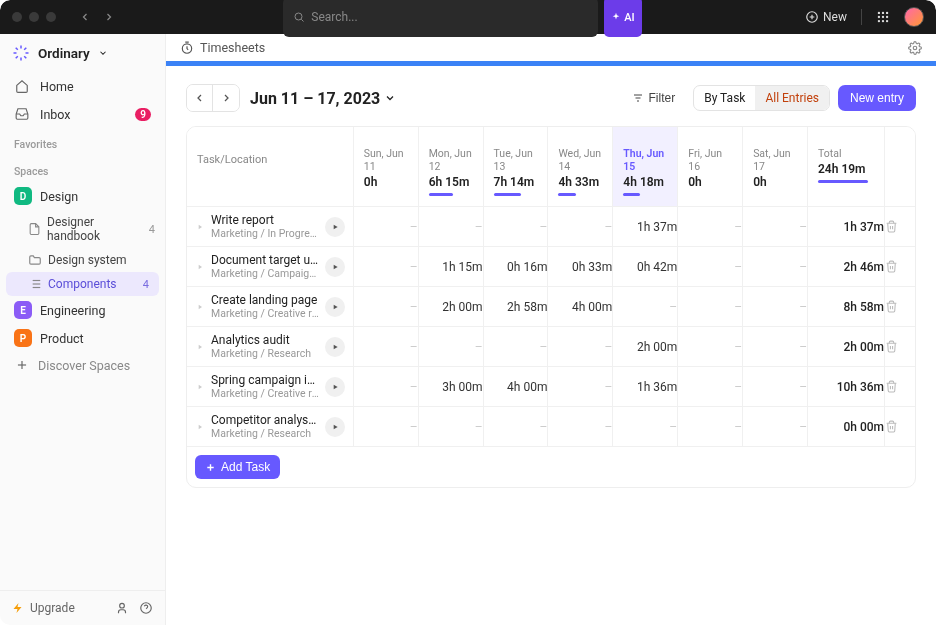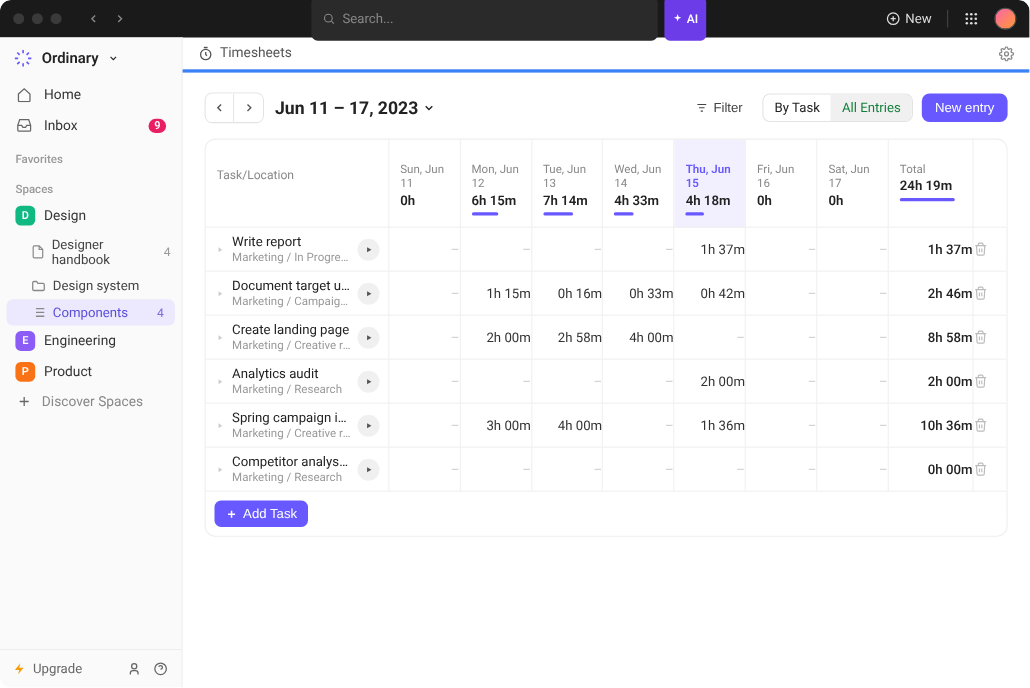--- a/index.html
+++ b/index.html
@@ -37,35 +37,35 @@
 .space-avatar { width: 18px; height: 18px; border-radius: 5px; display: flex; align-items: center; justify-content: center; font-size: 10px; font-weight: 600; color: #fff; }
 .tree-item { display: flex; align-items: center; gap: 6px; padding: 5px 10px 5px 28px; cursor: pointer; color: #444; font-size: 12px; }
 .tree-item.active { background: #ece8fd; color: #5b4ed8; border-radius: 6px; margin: 0 6px; padding-left: 22px; }
 .tree-count { margin-left: auto; color: #999; font-size: 11px; }
 .tree-item.active .tree-count { color: #7a6de0; }
 .tree-icon { width: 14px; height: 14px; color: #888; }
 .sidebar-footer { margin-top: auto; padding: 10px 12px; display: flex; align-items: center; gap: 10px; border-top: 1px solid #eee; color: #666; font-size: 12px; }
 .sidebar-footer .spacer { flex: 1; }
 
 
-.crumb-bar { height: 32px; border-bottom: 3px solid #3b82f6; display: flex; align-items: center; padding: 0 14px; gap: 6px; color: #555; font-size: 12.5px; }
+.crumb-bar { height: 32px; border-bottom: 5px solid #3b82f6; display: flex; align-items: center; padding: 0 14px; gap: 6px; color: #555; font-size: 12.5px; }
 .crumb-bar .gear { margin-left: auto; color: #888; cursor: pointer; }
 
 
 .content { padding: 18px 20px; flex: 1; overflow: auto; }
 .toolbar { display: flex; align-items: center; gap: 10px; margin-bottom: 14px; }
 .date-nav { display: flex; border: 1px solid #e3e3e3; border-radius: 7px; overflow: hidden; }
 .date-nav button { width: 26px; height: 26px; border: none; background: #fff; cursor: pointer; color: #555; display:flex; align-items:center; justify-content:center;}
 .date-nav button:first-child { border-right: 1px solid #e3e3e3; }
 .date-range { font-size: 16px; font-weight: 700; display: flex; align-items: center; gap: 4px; cursor: pointer; }
 .toolbar-right { margin-left: auto; display: flex; align-items: center; gap: 8px; }
 .tb-btn { padding: 5px 10px; border-radius: 6px; font-size: 12px; cursor: pointer; display: flex; align-items: center; gap: 5px; border: none; background: transparent; color: #444; }
 .tb-seg { display: flex; border: 1px solid #e3e3e3; border-radius: 7px; overflow: hidden; }
 .tb-seg .seg { padding: 5px 10px; font-size: 12px; cursor: pointer; }
-.tb-seg .seg.active { background: #f0f0f0; color: #15803d; }
+.tb-seg .seg.active { background: #f0f0f0; color: #c2410c; }
 .btn-primary { background: #6759ff; color: #fff; padding: 6px 12px; border-radius: 7px; font-size: 12px; font-weight: 500; cursor: pointer; border: none; }
 
 
 .grid { border: 1px solid #eee; border-radius: 10px; overflow: hidden; }
 .grid table { width: 100%; border-collapse: collapse; table-layout: fixed; }
 .grid th, .grid td { border-right: 1px solid #f0f0f0; border-bottom: 1px solid #f0f0f0; }
 .grid th:last-child, .grid td:last-child { border-right: none; }
 .grid thead th { text-align: left; padding: 8px 10px 10px; font-weight: 400; vertical-align: top; background: #fff; }
 .col-task { width: 164px; }
 .col-day { width: 64px; }

